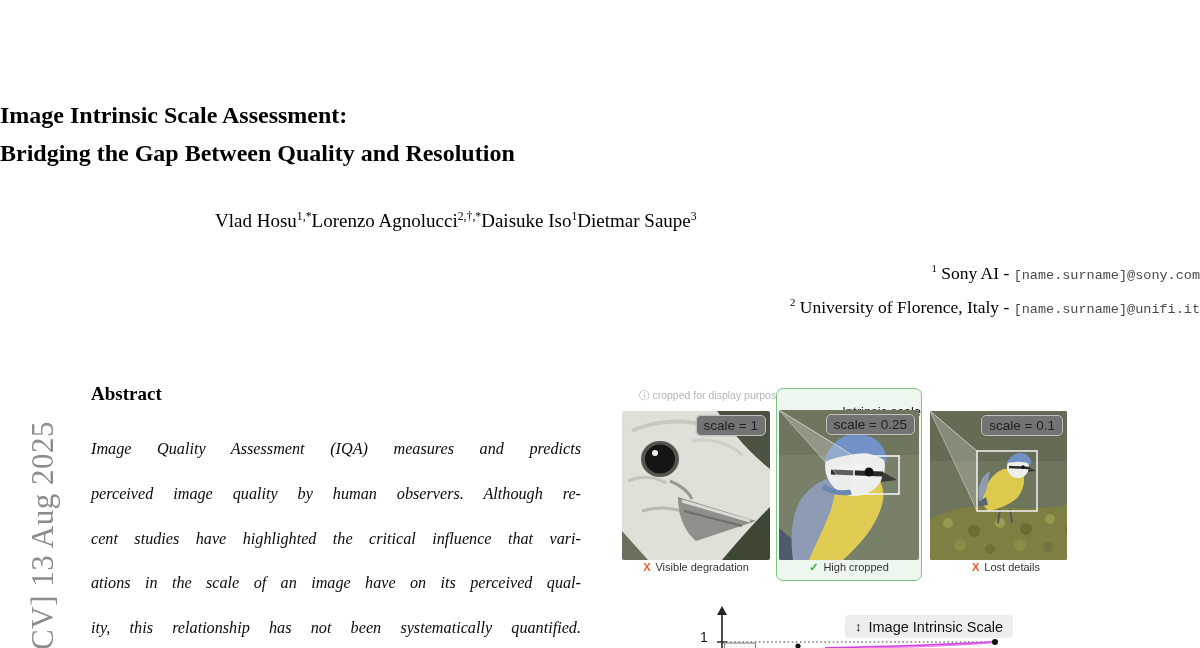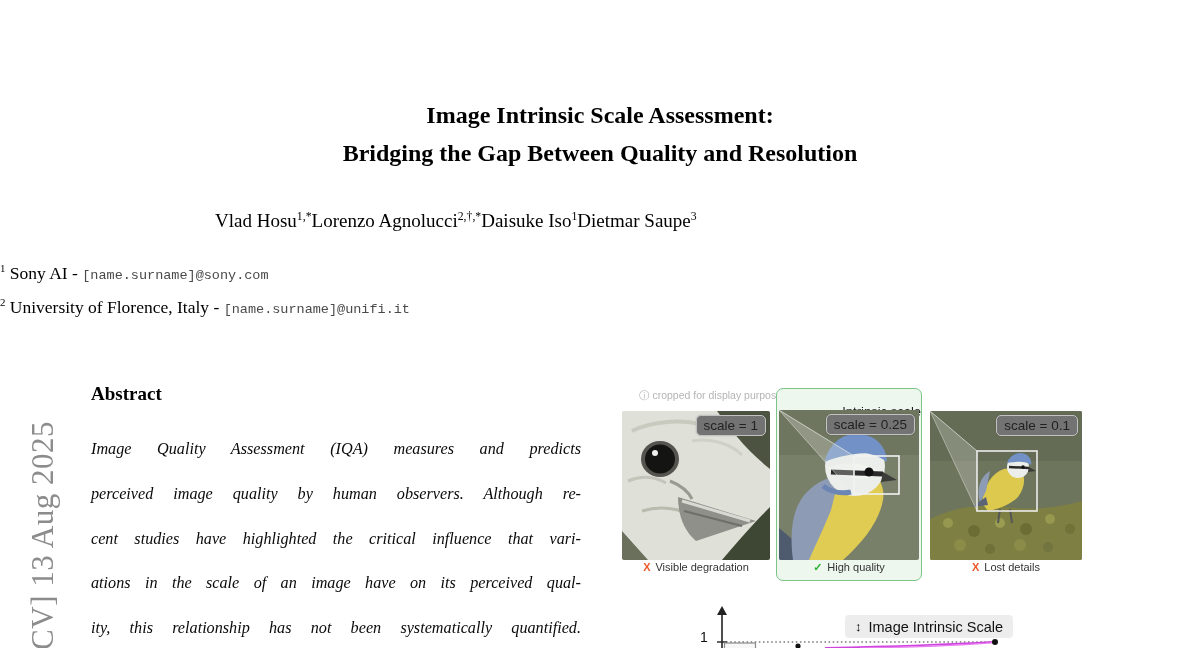--- a/index.html
+++ b/index.html
@@ -5,26 +5,26 @@
   html,body{margin:0;padding:0;background:#fff;}
   #page{position:relative;width:1200px;height:648px;overflow:hidden;background:#ffffff;
         font-family:"Liberation Serif", serif;color:#111;}
 
   
   .watermark{position:absolute;left:-155px;top:465px;width:400px;height:40px;
     transform:rotate(-90deg);font-family:"Liberation Serif",serif;
     font-size:31px;color:#8c8c8c;letter-spacing:0.5px;white-space:nowrap;}
 
   
-  .title{position:absolute;left:0;top:96px;width:1200px;text-align:center;
+  .title{position:absolute;left:0;top:96px;width:1200px;text-align:left;
     font-weight:bold;font-size:24px;line-height:38px;color:#000;}
   .authors{position:absolute;left:215px;top:210px;width:752px;display:flex;
     font-size:19px;color:#000;}
   sup{font-size:0.62em;}
-  .affils{position:absolute;left:0;top:255px;width:1200px;text-align:left;
+  .affils{position:absolute;left:0;top:255px;width:1200px;text-align:right;
     font-size:17.5px;line-height:26px;color:#000;}
   .affil-email{font-family:"Liberation Mono", monospace;font-size:13.5px;color:#4a4a4a;}
 
   
   .abs-head{position:absolute;left:91px;top:383px;width:490px;
     font-weight:bold;font-size:19px;color:#000;}
   .abs-body{position:absolute;left:91px;top:438px;width:490px;
     font-style:italic;font-size:16.2px;line-height:22.4px;color:#0a0a0a;}
   .abs-line{text-align:justify;}
   .abs-line::after{content:"";display:inline-block;width:100%;height:0;}
@@ -133,21 +133,21 @@
       <path d="M104,62 L118,70 L102,72 Z" fill="#3c3c38"></path>
       <path d="M44,76 C52,82 62,84 72,82" stroke="#6b86b4" stroke-width="5" fill="none"></path>
       <polygon points="0,0 75,46 75,84" fill="#e8ece6" opacity="0.28"></polygon>
       <line x1="0" y1="0" x2="75" y2="46" stroke="#e8ece6" stroke-width="1" opacity="0.7"></line>
       <line x1="0" y1="0" x2="75" y2="84" stroke="#e8ece6" stroke-width="1" opacity="0.5"></line>
       <rect x="75" y="46" width="45" height="38" fill="none" stroke="#f2f2f2" stroke-width="1.6"></rect>
     </svg>
     <span class="scale-chip">scale = 0.25</span>
   </div>
 
-  <div class="panel-img" style="left:930px;top:411px;width:152px;height:149px;">
+  <div class="panel-img" style="left:930px;top:411px;width:137px;height:149px;">
     <svg width="152" height="149">
       <rect width="152" height="149" fill="#6e755d"></rect>
       <rect x="0" y="0" width="152" height="50" fill="#656c55"></rect>
       <path d="M0,108 C24,96 52,92 78,96 C104,100 130,96 152,90 L152,149 L0,149 Z" fill="#7e7f42"></path>
       <circle cx="18" cy="112" r="5" fill="#96984f"></circle>
         <circle cx="44" cy="120" r="6" fill="#6b6d34"></circle>
       <circle cx="70" cy="112" r="5" fill="#9a9c52"></circle>
         <circle cx="96" cy="118" r="6" fill="#6b6d34"></circle>
       <circle cx="120" cy="108" r="5" fill="#96984f"></circle>
         <circle cx="140" cy="118" r="5" fill="#707238"></circle>
@@ -170,21 +170,21 @@
       <line x1="0" y1="0" x2="47" y2="100" stroke="#e8ece6" stroke-width="1" opacity="0.45"></line>
       <rect x="47" y="40" width="60" height="60" fill="none" stroke="#ececec" stroke-width="1.6"></rect>
     </svg>
     <span class="scale-chip">scale = 0.1</span>
   </div>
 
   <div class="caption" style="left:696px;">
     <span class="mark mark-x">X</span><span>Visible degradation</span>
   </div>
   <div class="caption" style="left:849px;">
-    <span class="mark mark-check">✓</span><span>High quality</span>
+    <span class="mark mark-check">✓</span><span>High cropped</span>
   </div>
   <div class="caption" style="left:1006px;">
     <span class="mark mark-x">X</span><span>Lost details</span>
   </div>
 
   <svg class="plot-svg" width="410" height="44">
     <line x1="32" y1="9" x2="32" y2="44" stroke="#222" stroke-width="1.6"></line>
     <polygon points="32,2 27,11 37,11" fill="#222"></polygon>
     <line x1="27" y1="38" x2="37" y2="38" stroke="#222" stroke-width="1.4"></line>
     <line x1="32" y1="38" x2="305" y2="38" stroke="#333" stroke-width="1.1" stroke-dasharray="1.5,2.6"></line>

